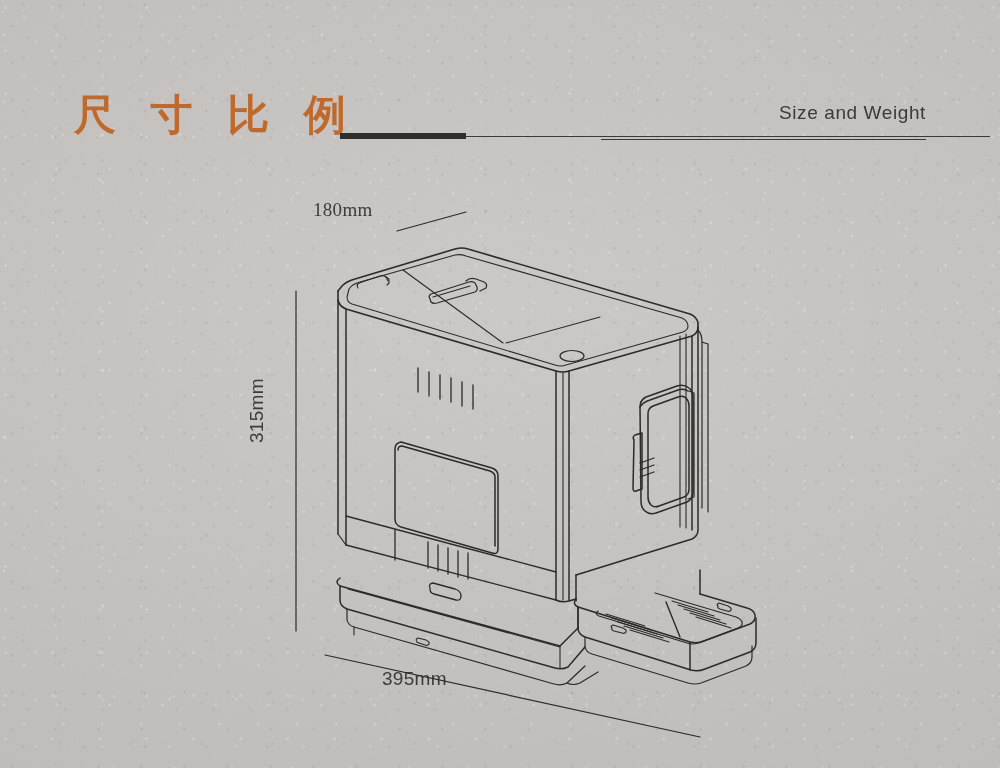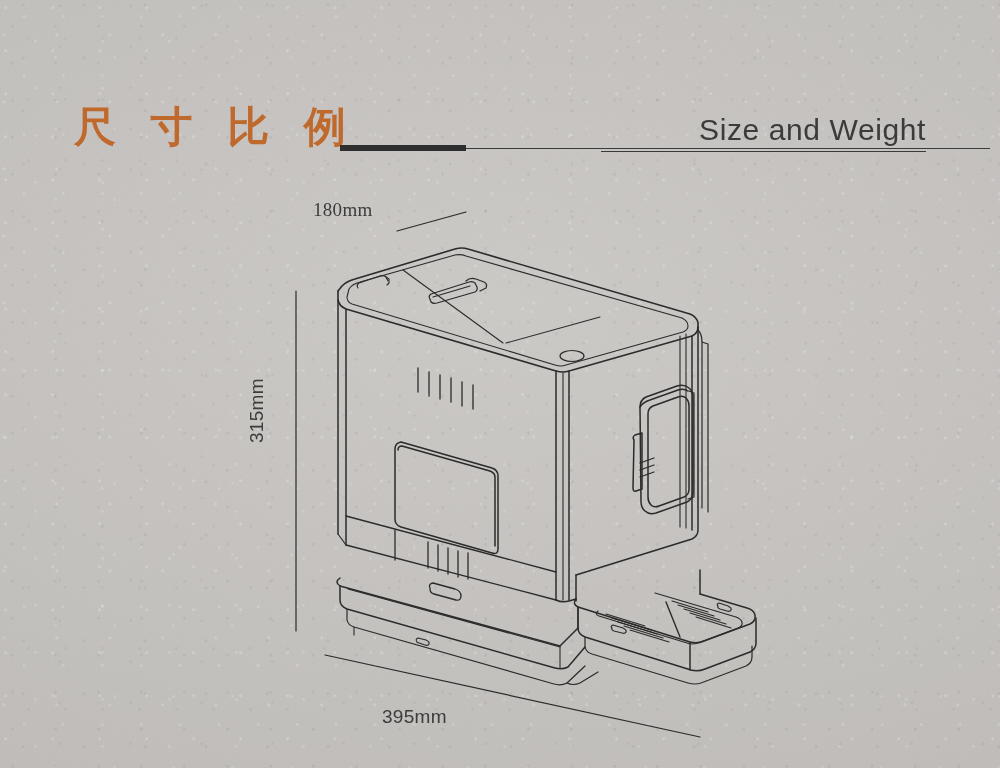--- a/index.html
+++ b/index.html
@@ -40,21 +40,21 @@
       100% 100%;
   }
   #grain {
     position: absolute;
     inset: 0;
     pointer-events: none;
     opacity: 0.5;
   }
 
   
-  #header { position: absolute; left: 0; top: 12px; width: 1000px; height: 170px; }
+  #header { position: absolute; left: 0; top: 0; width: 1000px; height: 170px; }
 
   #title-cn {
     position: absolute;
     left: 74px;
     top: 94px;
     font-size: 42px;
     font-weight: bold;
     letter-spacing: 10px;
     color: #c0692c;
     font-family: "DejaVu Sans", "Liberation Sans", sans-serif;
@@ -76,21 +76,21 @@
     top: 135.5px;
     width: 524px;
     height: 1px;
     background: #3a3a3a;
   }
 
   #title-en {
     position: absolute;
     right: 74px;
     top: 103px;
-    font-size: 30px;
+    font-size: 19px;
     font-weight: 300;
     letter-spacing: 0.6px;
     color: #3b3b3b;
     font-family: "Liberation Sans", sans-serif;
     white-space: nowrap;
     line-height: 1;
   }
   #title-en-underline {
     position: absolute;
     left: 601px;
@@ -106,21 +106,21 @@
     font-family: "Liberation Sans", sans-serif;
     font-size: 19px;
     font-weight: 300;
     color: #3c3c3c;
     letter-spacing: 0.3px;
     white-space: nowrap;
     line-height: 1;
   }
   #dim-width-top  { left: 313px; top: 200px; font-family: Liberation Serif, serif; }
   #dim-height     { left: 247px; top: 443px; transform: rotate(-90deg); transform-origin: left top; }
-  #dim-depth-bottom { left: 382px; top: 707px; }
+  #dim-depth-bottom { left: 382px; top: 669px; }
 
   
   #drawing {
     position: absolute;
     left: 0; top: 0;
     width: 1000px;
     height: 768px;
     pointer-events: none;
   }
   #drawing svg { display: block; }

